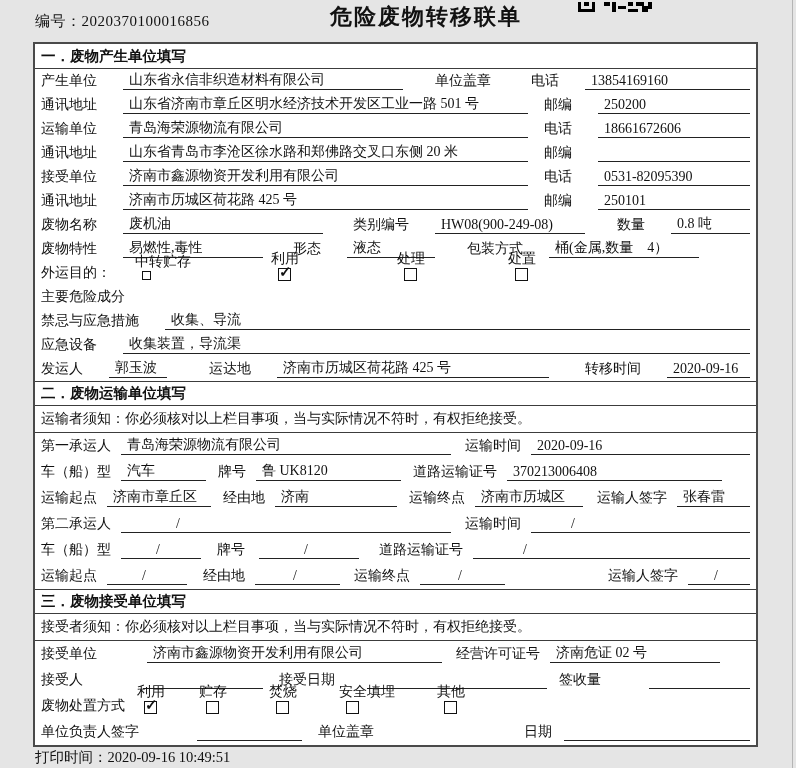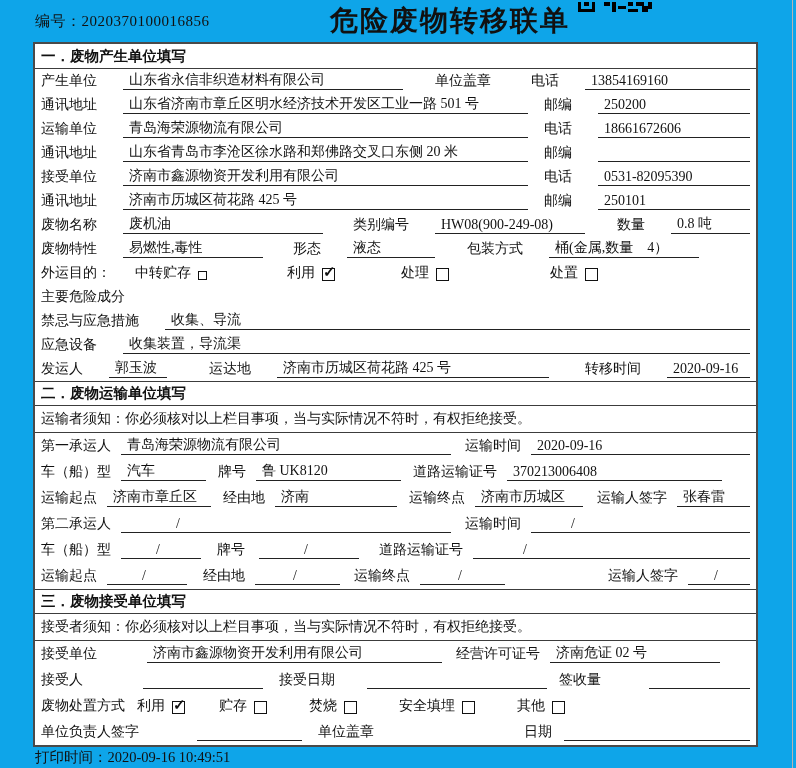--- a/index.html
+++ b/index.html
@@ -1,20 +1,20 @@
 <!DOCTYPE html>
 <html><head>
 <meta charset="utf-8">
 <style>
   html,body{margin:0;padding:0;background:#fff;}
-  #page{position:relative;width:796px;height:768px;background:#0ea5e9;overflow:hidden;
+  #page{position:relative;width:796px;height:768px;background:#e5e5e5;overflow:hidden;
         font-family:"Liberation Serif","DejaVu Serif",serif;color:#111;font-size:14px;}
   
   .hdr-no{position:absolute;left:35px;top:12px;font-size:15px;letter-spacing:.5px;}
-  .hdr-title{position:absolute;left:330px;top:2px;font-size:28px;font-weight:bold;
+  .hdr-title{position:absolute;left:330px;top:2px;font-size:22px;font-weight:bold;
              font-family:"Liberation Sans","DejaVu Sans",sans-serif;letter-spacing:2px;}
   .qr{position:absolute;left:578px;top:0;}
   .page-edge{position:absolute;right:3px;top:0;bottom:0;width:1px;background:#b5b5b5;}
   
   .tbl{position:absolute;left:33px;top:42px;width:725px;border:2px solid #4a4a4a;box-sizing:border-box;background:#fff;}
   .sec-title{height:25px;box-sizing:border-box;border-bottom:1.4px solid #3c3c3c;
              font-family:"Liberation Sans","DejaVu Sans",sans-serif;font-weight:bold;font-size:14.5px;
              display:flex;align-items:center;padding:8px 6px;}
   .sec-title.bt{border-top:1.4px solid #3c3c3c;}
   .notice{height:27px;box-sizing:border-box;border-bottom:1.4px solid #3c3c3c;display:flex;align-items:center;padding:0 6px;}
@@ -28,26 +28,26 @@
   
   .w58{width:58px}.w62{width:62px}.w80{width:80px}.w85{width:85px}.w88{width:88px}
   .w100{width:100px}.w104{width:104px}.w105{width:105px}.w108{width:108px}.w120{width:120px}
   .w122{width:122px}.w140{width:140px}.w145{width:145px}.w150{width:150px}.w165{width:165px}
   .w170{width:170px}.w180{width:180px}.w200{width:200px}.w215{width:215px}.w272{width:272px}
   .w280{width:280px}.w295{width:295px}.w330{width:330px}.w440{width:440px}
   
   .ml8{margin-left:8px}.ml12{margin-left:12px}.ml14{margin-left:14px}.ml16{margin-left:16px}
   .ml20{margin-left:20px}.ml26{margin-left:26px}.ml32{margin-left:32px}.ml34{margin-left:34px}.ml42{margin-left:42px}.ml48{margin-left:48px}.ml50{margin-left:50px}
   .ml58{margin-left:58px}.ml60{margin-left:60px}.ml64{margin-left:64px}
-  .ml82{margin-left:50px}.ml123{margin-left:85px}.ml150{margin-left:150px}.mla{margin-left:auto}
+  .ml82{margin-left:82px}.ml123{margin-left:67px}.ml150{margin-left:150px}.mla{margin-left:auto}
   
   .pl26{padding-left:26px}.pl35{padding-left:35px}.pl38{padding-left:38px}
   .pl40{padding-left:40px}.pl45{padding-left:45px}.pl50{padding-left:50px}.pl55{padding-left:55px}
   
-  .opt{display:inline-flex;align-items:flex-end;white-space:nowrap;}
+  .opt{display:inline-flex;white-space:nowrap;flex-direction:column;}
   .cb{display:inline-block;width:13px;height:13px;border:1.6px solid #111;position:relative;
       margin-left:7px;margin-bottom:1px;box-sizing:border-box;background:#fff;}
   .cb.small{width:9px;height:9px;margin-bottom:2px;}
   .cb.checked::after{content:"\2713";position:absolute;left:0px;top:-6px;font-size:15px;font-weight:bold;color:#111;}
   
   .footer{position:absolute;left:35px;top:748px;font-size:14.5px;}
 </style>
 </head>
 <body>
 

